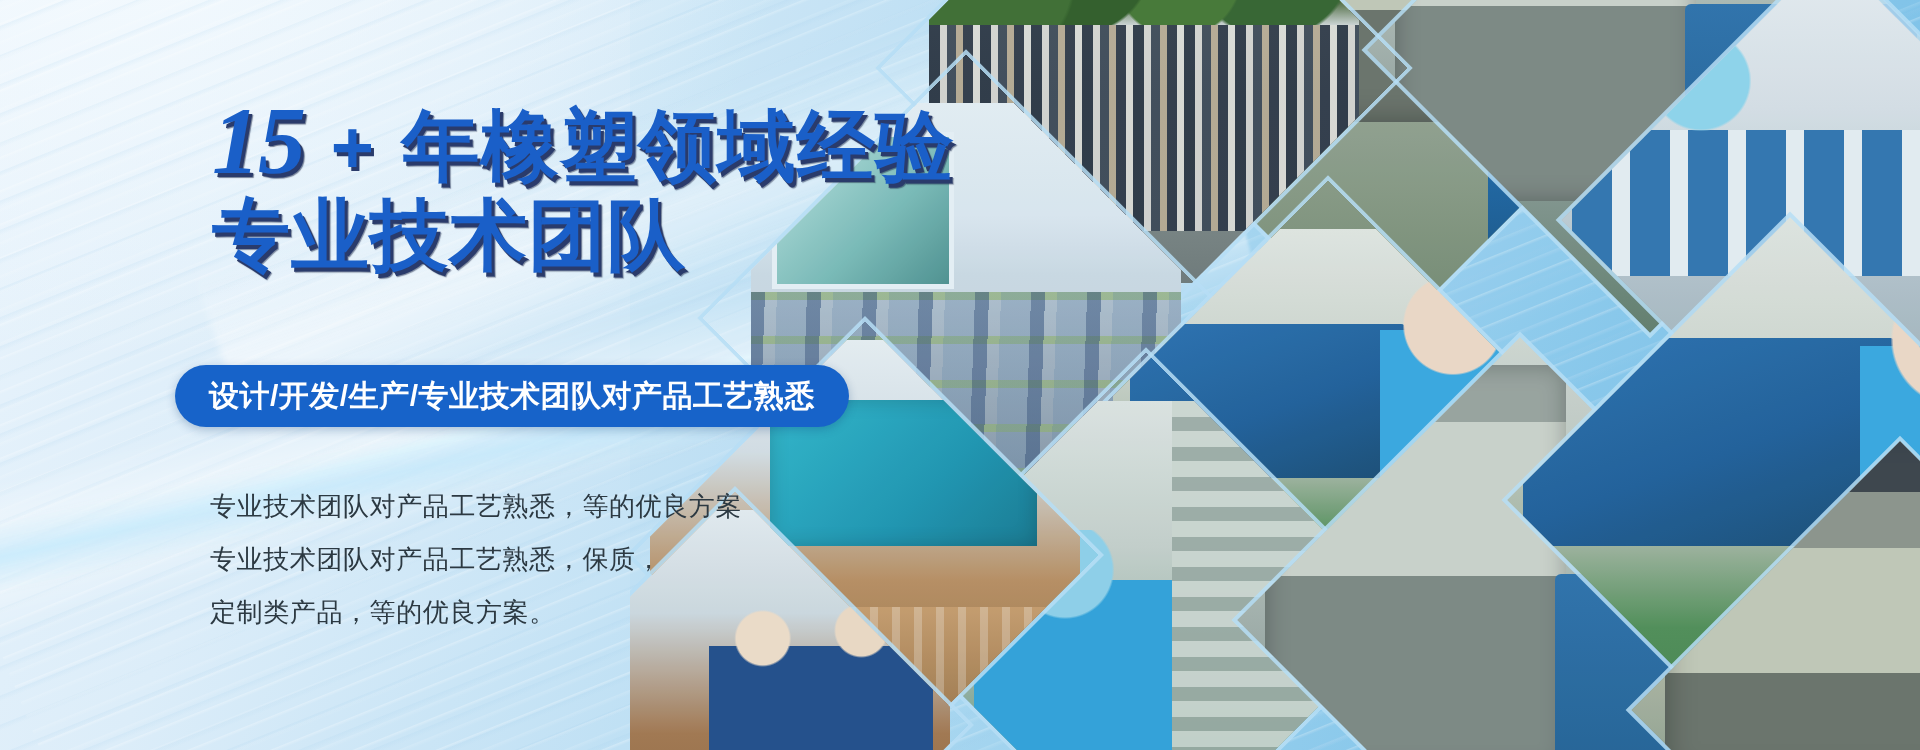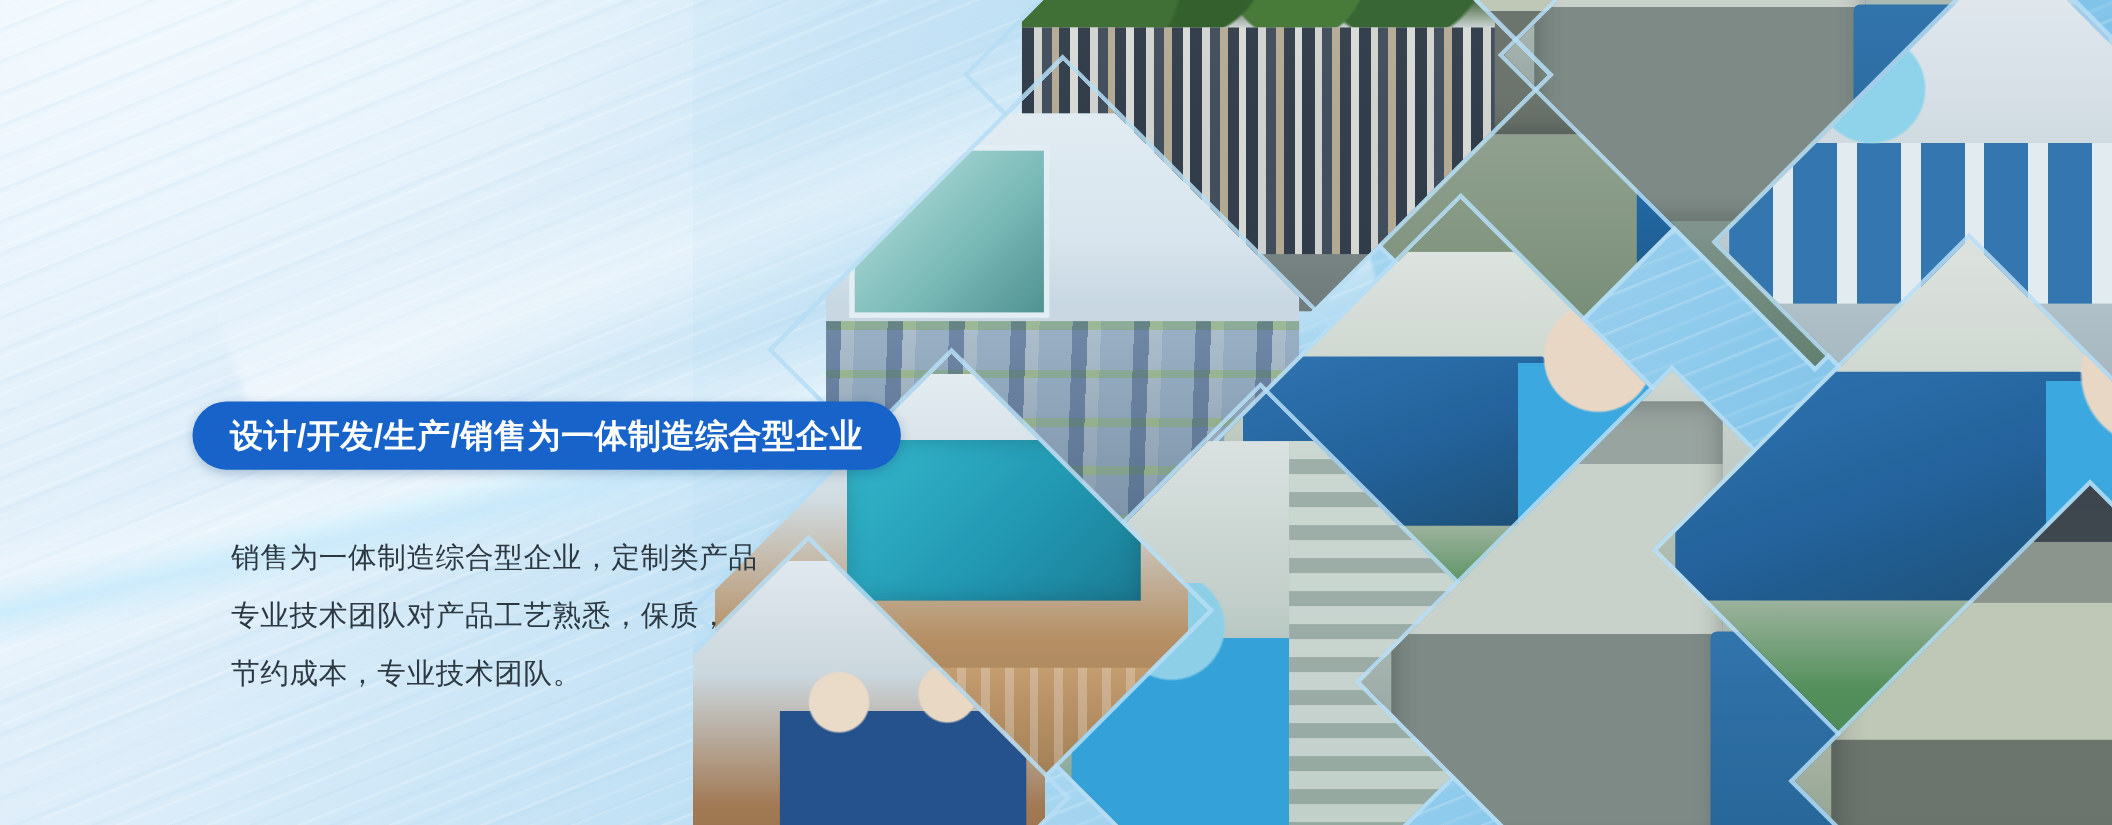--- a/index.html
+++ b/index.html
@@ -318,25 +318,33 @@
 
     <div class="dia" style="left:-60px;top:560px;width:330px;height:330px;">
       <div class="inner sc-meeting"></div>
     </div>
 
     <div class="tint"></div>
   </div>
 
   <div class="copy">
 
+    <div class="headline">
+      <span class="hl-line hl1">
+        <span class="num">15</span>
+        <span class="plus">+</span>
+        <span class="hz">年橡塑领域经验</span>
+      </span>
+      <span class="hl-line hl2 hz">专业技术团队</span>
+    </div>
 
     <div class="pill">
-      <span>设计/开发/生产/销售为一体制造综合型企业</span>
+      <span>设计/开发/生产/专业技术团队对产品工艺熟悉</span>
     </div>
 
     <div class="para">
-      <div>销售为一体制造综合型企业，定制类产品</div>
+      <div>专业技术团队对产品工艺熟悉，等的优良方案</div>
       <div>专业技术团队对产品工艺熟悉，保质，</div>
-      <div>节约成本，专业技术团队。</div>
+      <div>定制类产品，等的优良方案。</div>
     </div>
 
   </div>
 </div>
 
 </body></html>

